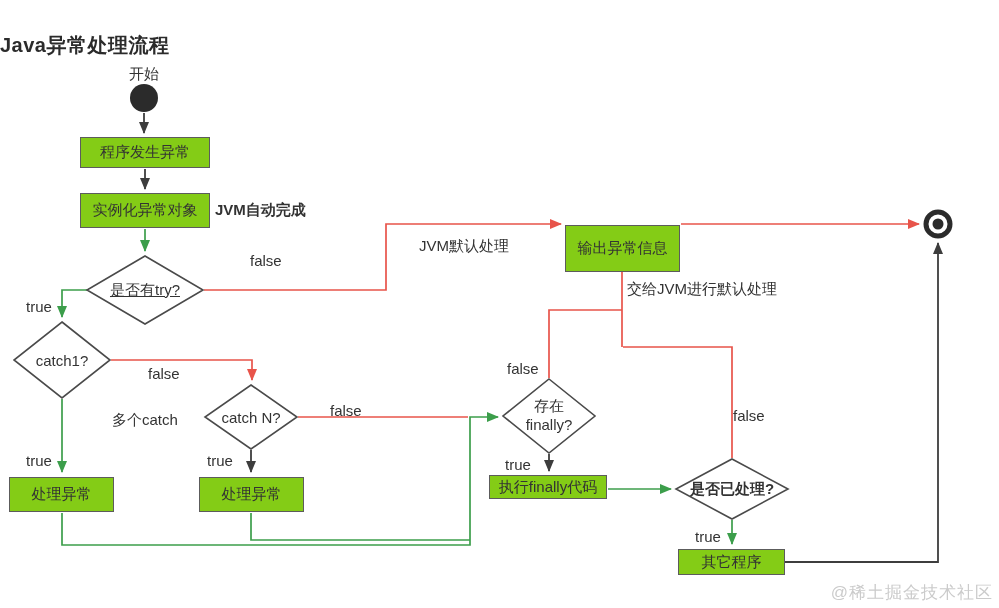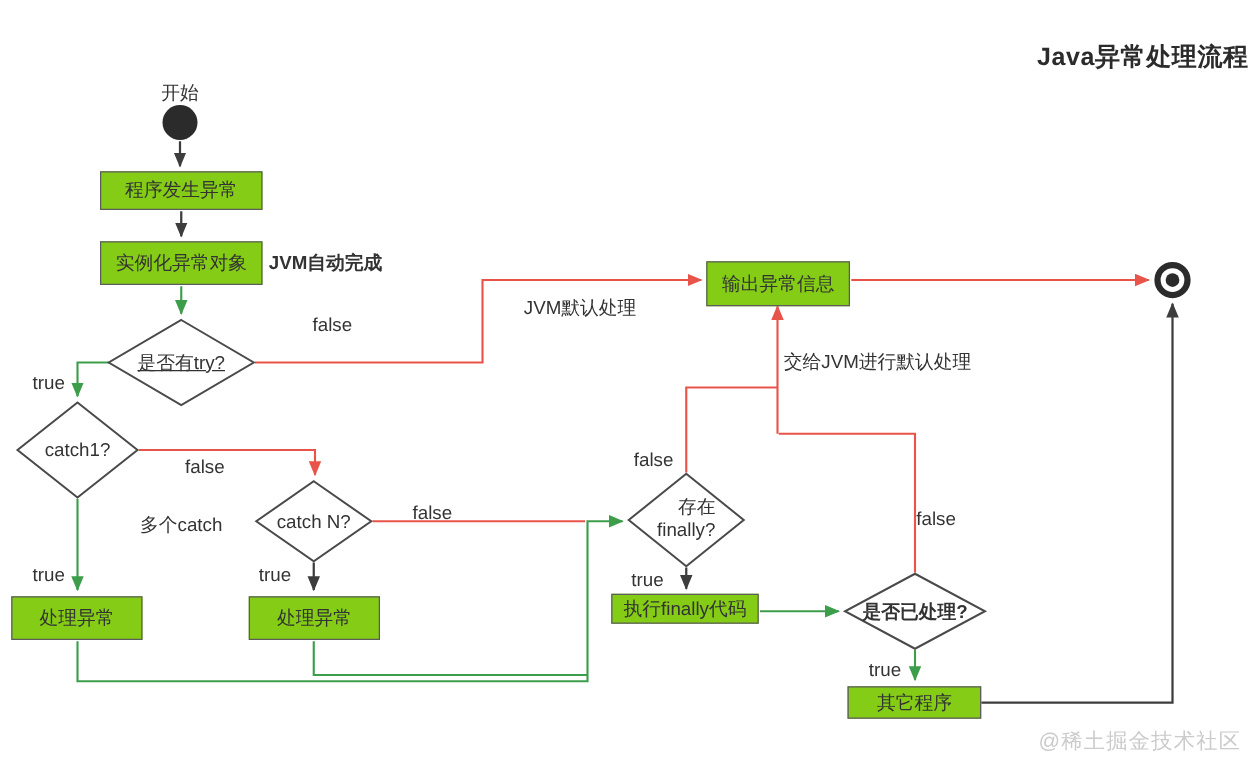--- a/index.html
+++ b/index.html
@@ -2,21 +2,21 @@
 <html><head>
 <meta charset="utf-8">
 <style>
   html,body{margin:0;padding:0;background:#fff;}
   .stage{
     position:relative;width:999px;height:608px;background:#ffffff;
     font-family:"Liberation Sans",sans-serif;color:#333;overflow:hidden;
   }
   .layer{position:absolute;left:0;top:0;}
   .title{
-    position:absolute;top:32px;left:0;width:100%;text-align:right;
+    position:absolute;top:32px;left:0;width:100%;text-align:left;
     font-size:20px;font-weight:bold;color:#2b2b2b;letter-spacing:0.5px;
   }
   .node{
     position:absolute;display:flex;align-items:center;justify-content:center;
     background:#84cc16;border:1.6px solid #5c5c5c;font-size:15px;color:#333;
     box-sizing:border-box;white-space:nowrap;
   }
   .dlabel{
     position:absolute;display:flex;align-items:center;justify-content:center;
     font-size:15px;color:#333;text-align:center;pointer-events:none;
@@ -77,30 +77,30 @@
 
     <circle cx="144" cy="98" r="14" fill="#2b2b2b"></circle>
     <circle cx="938" cy="224" r="12" fill="none" stroke="#2b2b2b" stroke-width="5"></circle>
     <circle cx="938" cy="224" r="5.5" fill="#2b2b2b"></circle>
   </svg>
 
   <div class="title">Java异常处理流程</div>
 
   <div class="node" style="left:80px;top:137px;width:130px;height:31px;">程序发生异常</div>
   <div class="node" style="left:80px;top:193px;width:130px;height:35px;">实例化异常对象</div>
-  <div class="node" style="left:565px;top:209px;width:115px;height:36px;font-family:Liberation Mono, monospace;">输出异常信息</div>
+  <div class="node" style="left:565px;top:225px;width:115px;height:47px;font-family:Liberation Mono, monospace;">输出异常信息</div>
   <div class="node" style="left:9px;top:477px;width:105px;height:35px;">处理异常</div>
   <div class="node" style="left:199px;top:477px;width:105px;height:35px;">处理异常</div>
   <div class="node" style="left:489px;top:475px;width:118px;height:24px;text-align:center;">执行finally代码</div>
   <div class="node" style="left:678px;top:549px;width:107px;height:26px;">其它程序</div>
 
   <div class="dlabel" style="left:85px;top:281px;width:120px;height:18px;text-decoration:underline;">是否有try?</div>
   <div class="dlabel" style="left:2px;top:351px;width:120px;height:18px;">catch1?</div>
   <div class="dlabel" style="left:191px;top:408px;width:120px;height:18px;">catch N?</div>
-  <div class="dlabel pre" style="left:489px;top:397px;width:120px;height:38px;text-align:right;">存在
+  <div class="dlabel pre" style="left:489px;top:397px;width:120px;height:38px;">存在
 finally?</div>
   <div class="dlabel" style="left:662px;top:480px;width:140px;height:18px;font-weight:bold;">是否已处理?</div>
 
   <div class="dlabel" style="left:114px;top:66px;width:60px;height:16px;">开始</div>
 
   <div class="elabel bold" style="left:215px;top:201px;">JVM自动完成</div>
   <div class="elabel" style="left:250px;top:252px;">false</div>
   <div class="elabel" style="left:419px;top:237px;">JVM默认处理</div>
   <div class="elabel" style="left:26px;top:298px;">true</div>
   <div class="elabel" style="left:148px;top:365px;">false</div>

